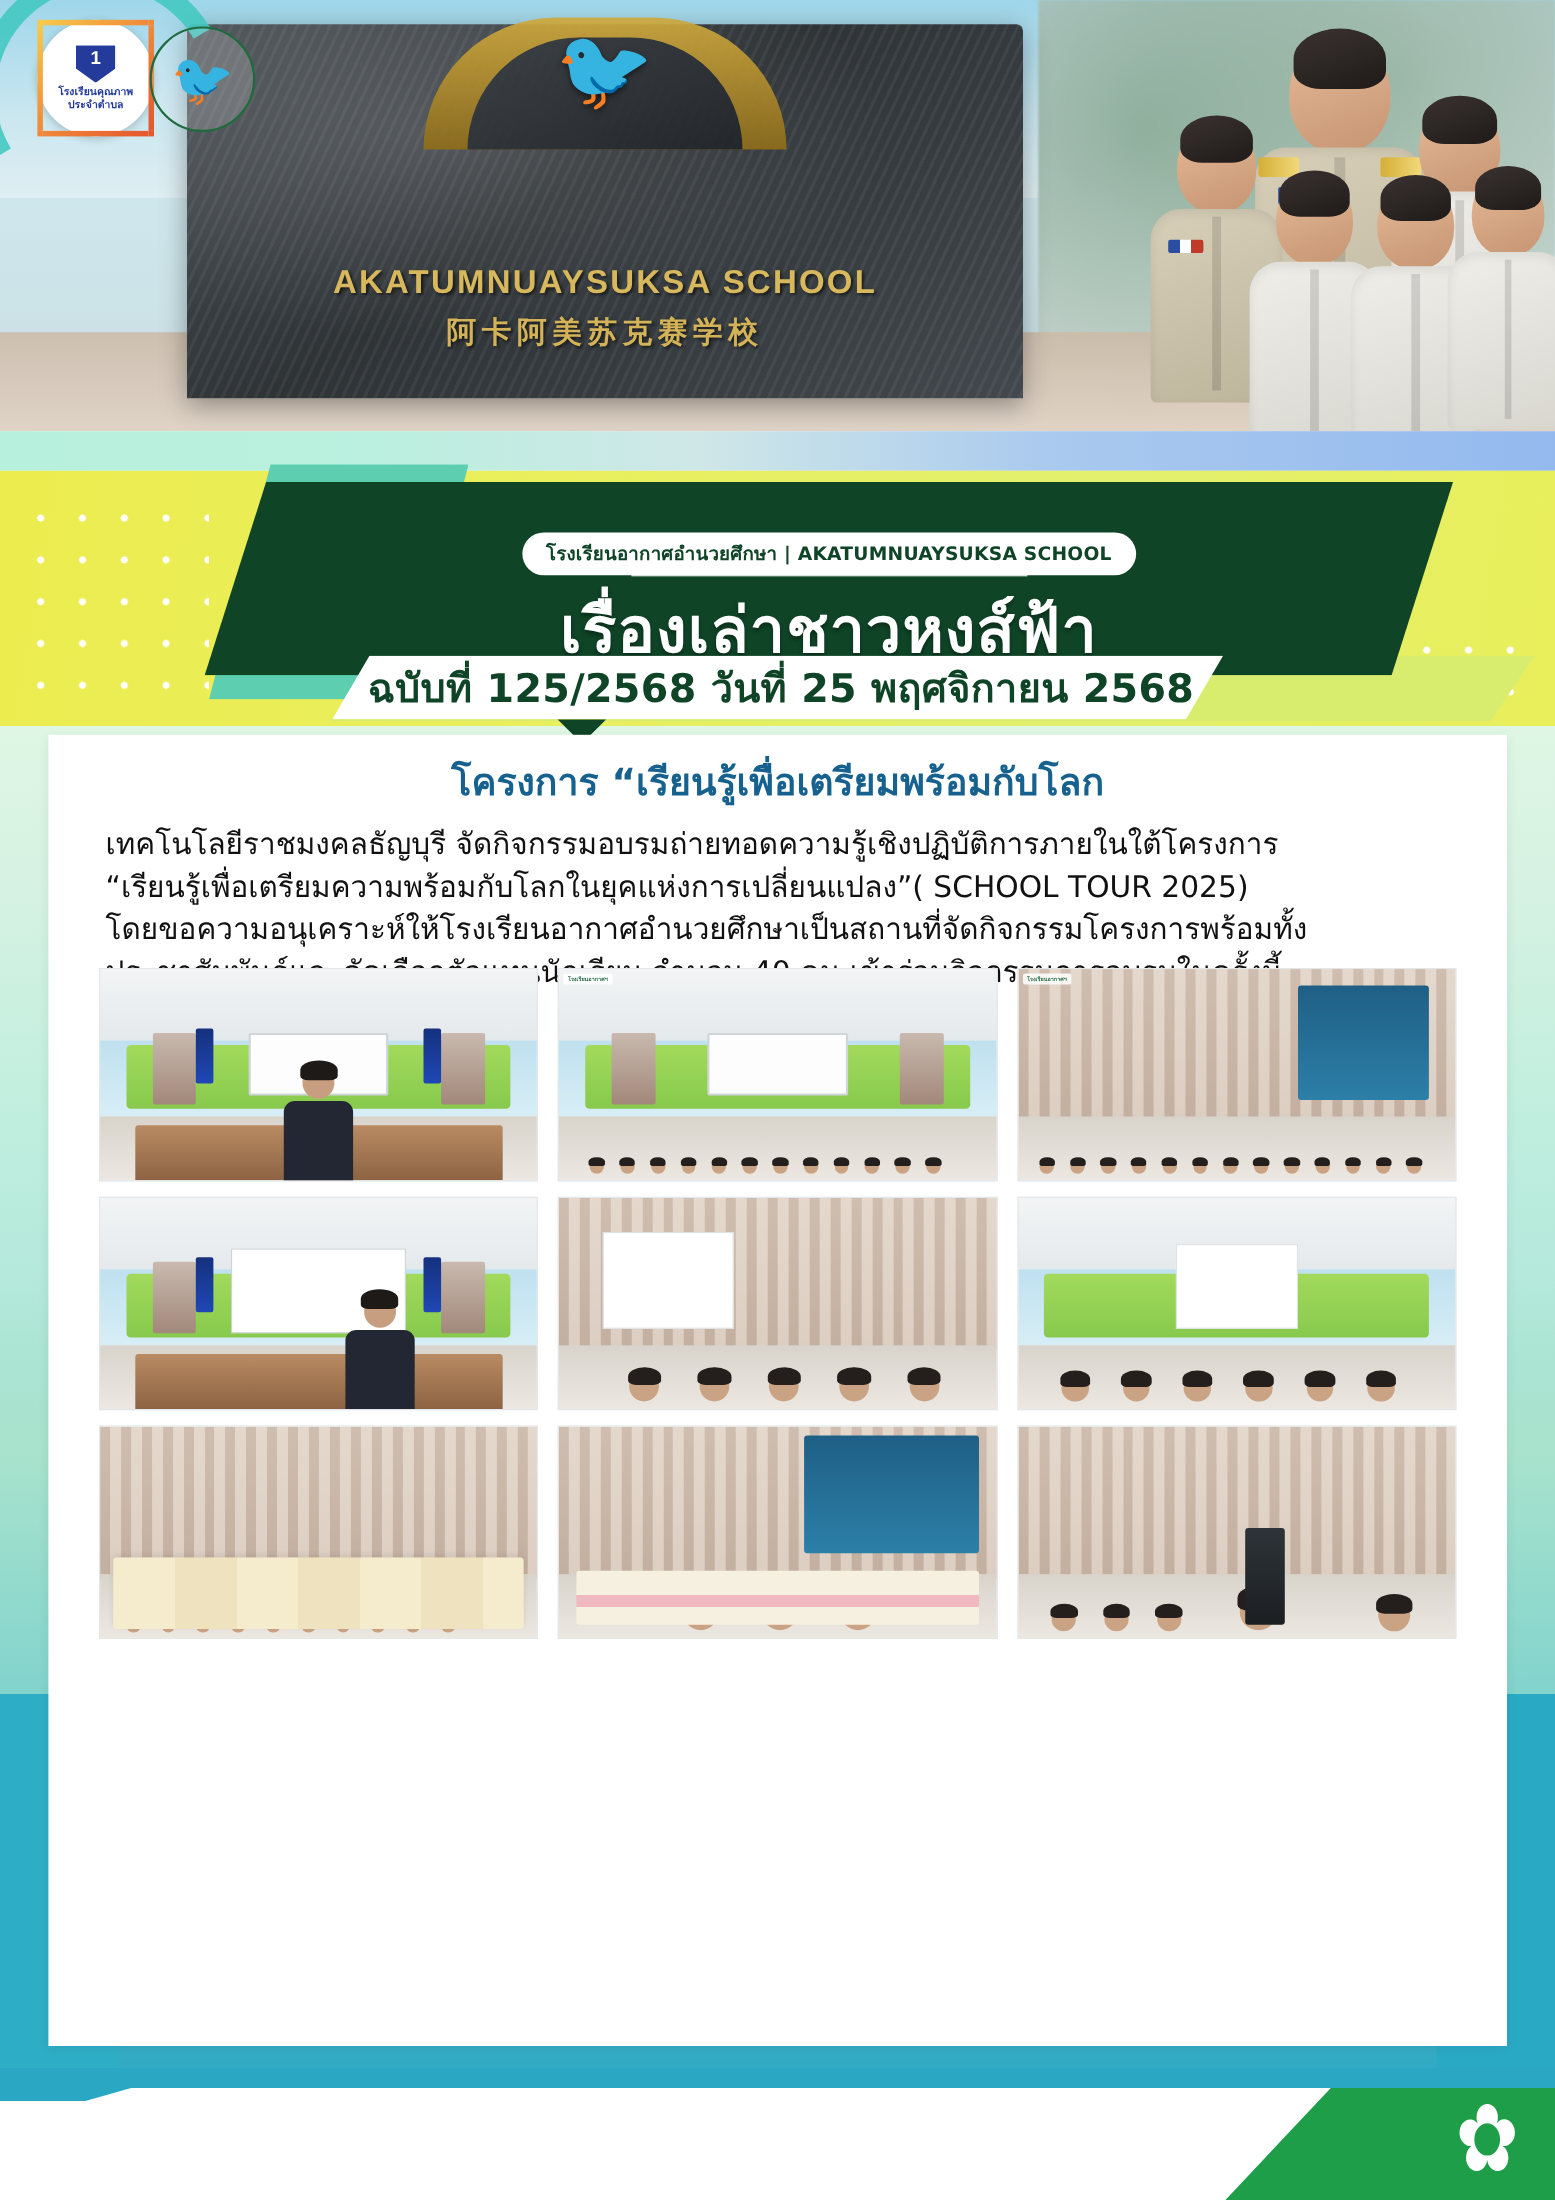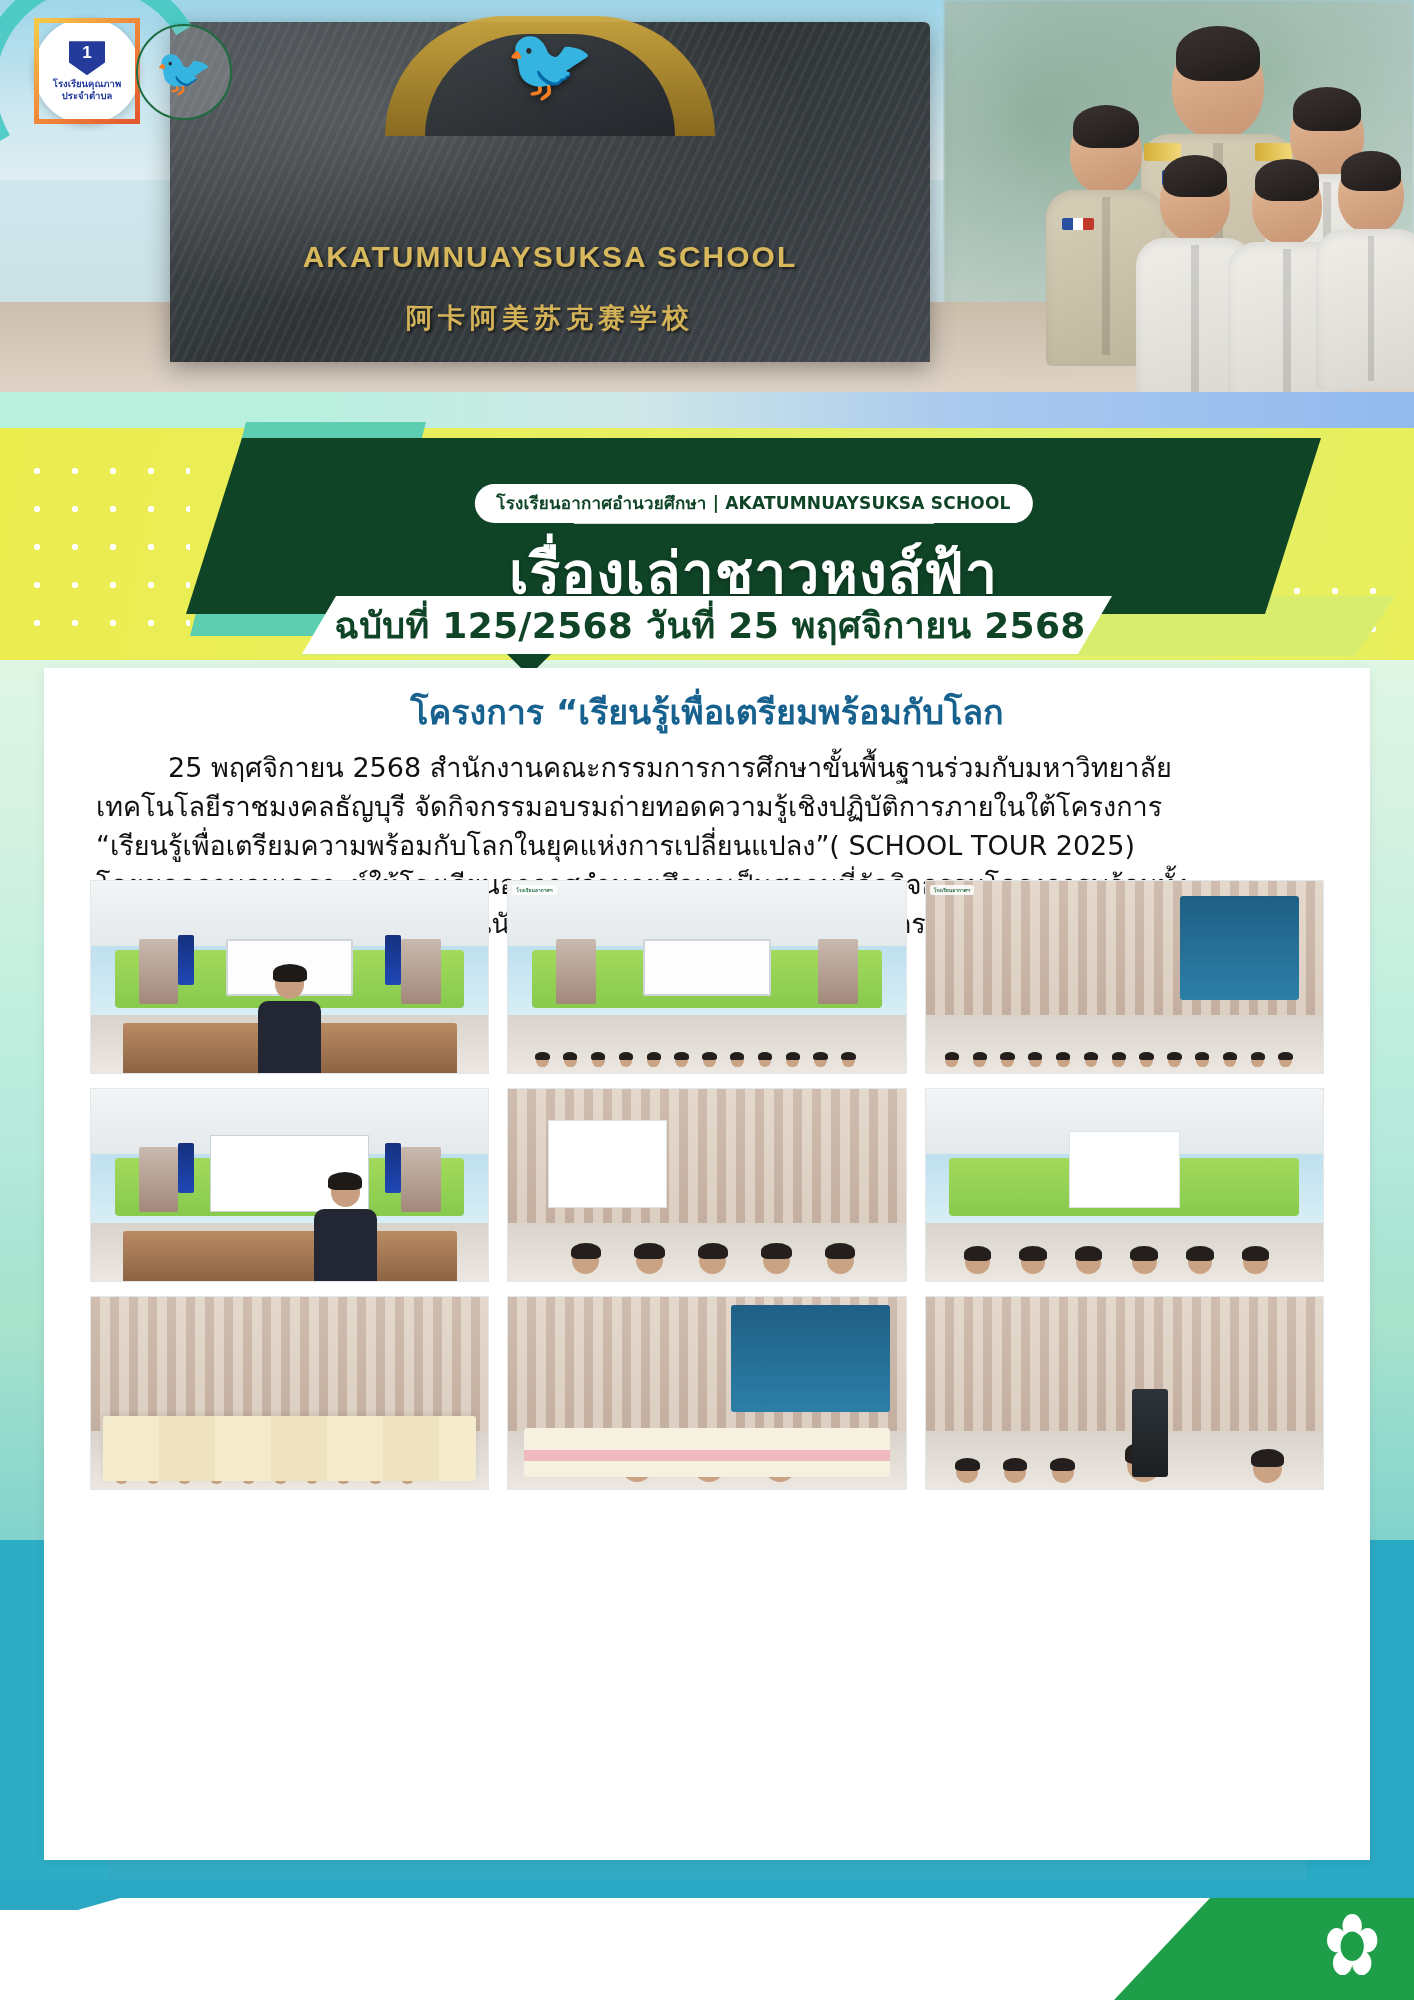--- a/index.html
+++ b/index.html
@@ -69,21 +69,20 @@
   .sign-en{
     position:absolute; left:0; right:0; top:218px; text-align:center;
     font-size:30px; font-weight:bold; letter-spacing:2px;
     color:#d8b85c; text-shadow:2px 2px 3px rgba(0,0,0,.6);
   }
   .sign-cn{
     position:absolute; left:0; right:0; top:262px; text-align:center;
     font-size:27px; font-weight:bold; letter-spacing:5px;
     color:#d3b258; text-shadow:2px 2px 3px rgba(0,0,0,.6);
     font-family:"DejaVu Sans",sans-serif;
-    margin-top:16px;
   }
   
   .hero-trees{
     position:absolute; right:0; top:0; width:470px; height:392px;
     background:
       radial-gradient(circle at 20% 30%, rgba(110,150,120,.55), transparent 60%),
       radial-gradient(circle at 70% 18%, rgba(130,165,135,.5), transparent 62%),
       linear-gradient(180deg,#b9cfcf 0%,#c6d6d2 60%,#cfd8d2 100%);
     filter:blur(1px);
   }
@@ -407,21 +406,20 @@
     <div class="issue-notch"></div>
   </div>
 
   <div class="card">
 
     <div class="proj-title">
       <div>โครงการ “เรียนรู้เพื่อเตรียมพร้อมกับโลก</div>
     </div>
 
     <div class="paragraph">
-      <p class="indent">25 พฤศจิกายน 2568 สำนักงานคณะกรรมการการศึกษาขั้นพื้นฐานร่วมกับมหาวิทยาลัย</p>
       <p>เทคโนโลยีราชมงคลธัญบุรี จัดกิจกรรมอบรมถ่ายทอดความรู้เชิงปฏิบัติการภายในใต้โครงการ</p>
       <p>“เรียนรู้เพื่อเตรียมความพร้อมกับโลกในยุคแห่งการเปลี่ยนแปลง”( SCHOOL TOUR 2025)</p>
       <p>โดยขอความอนุเคราะห์ให้โรงเรียนอากาศอำนวยศึกษาเป็นสถานที่จัดกิจกรรมโครงการพร้อมทั้ง</p>
       <p>ประชาสัมพันธ์และคัดเลือกตัวแทนนักเรียน จำนวน 40 คน เข้าร่วมกิจกรรมการอบรมในครั้งนี้</p>
       <p>ณ ห้องประชุมภูมิราชพฤกษ์</p>
     </div>
 
     <div class="grid">
 
       <div class="shot">

